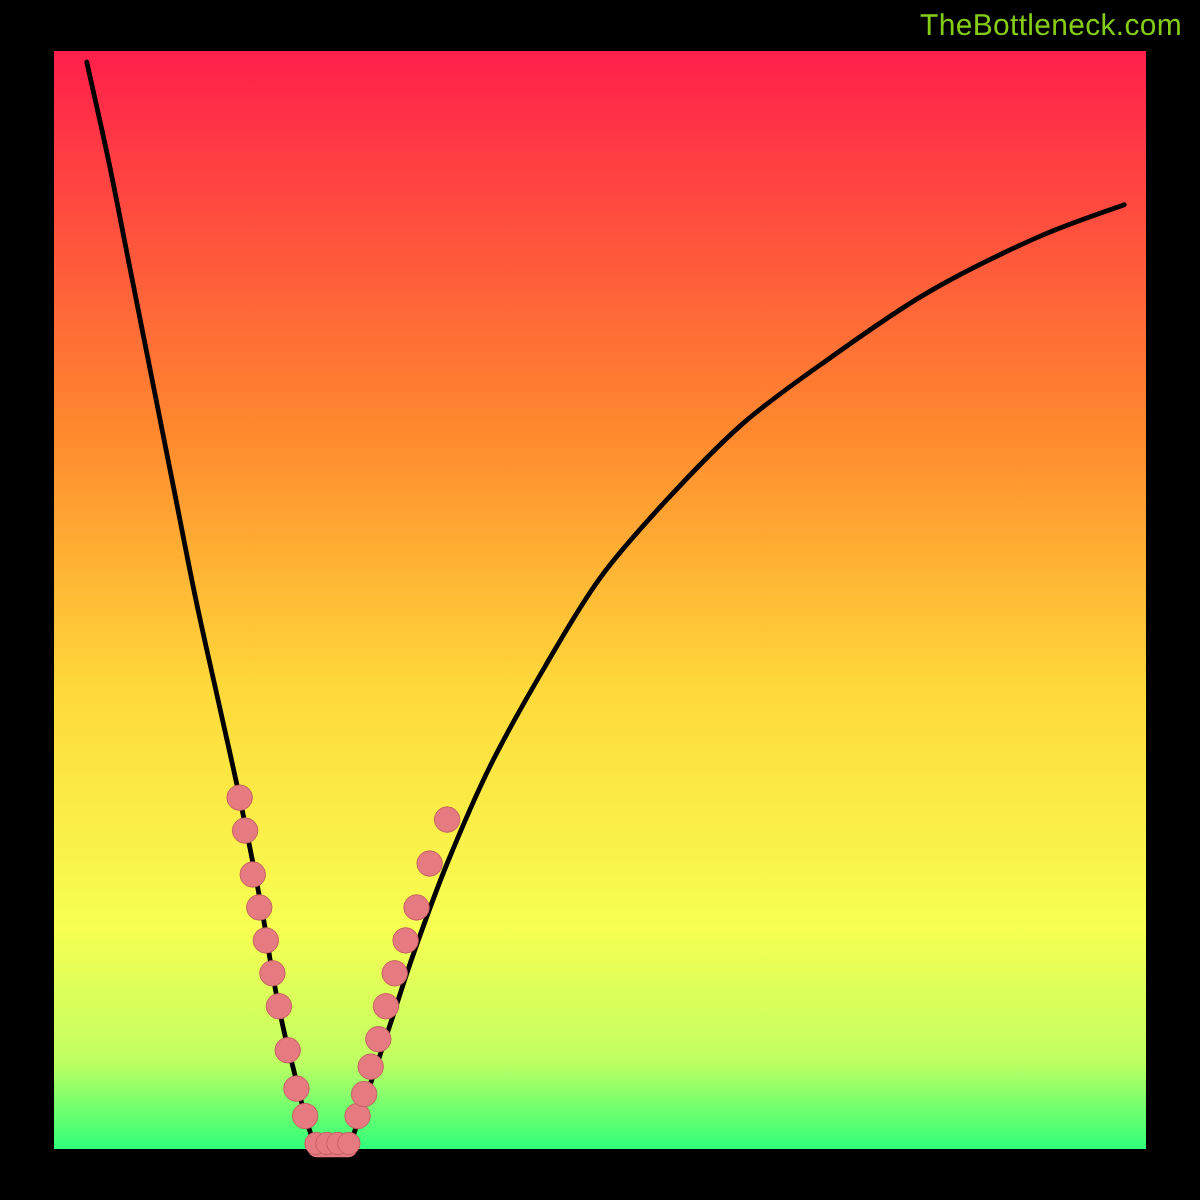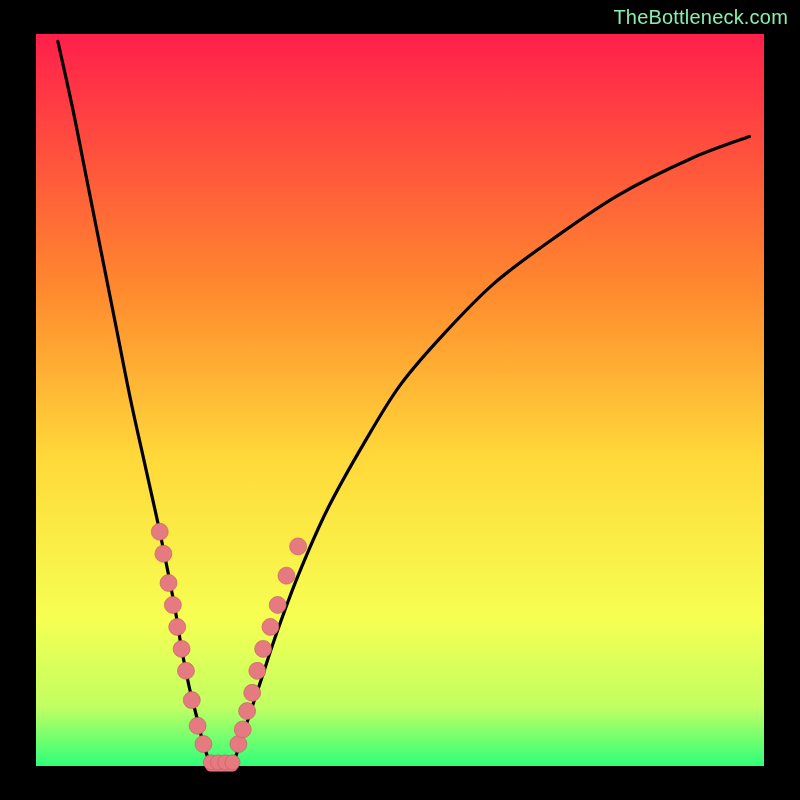--- a/index.html
+++ b/index.html
@@ -14,21 +14,21 @@
   .chart-container {
     position: relative;
     width: 800px;
     height: 800px;
     background: #000;
   }
   .watermark {
     position: absolute;
     top: 6px;
     right: 12px;
-    color: #86efac;
+    color: #84cc16;
     font-size: 20px;
     font-weight: 500;
     letter-spacing: 0.2px;
     z-index: 5;
     user-select: none;
   }
   svg {
     display: block;
   }
 </style>

